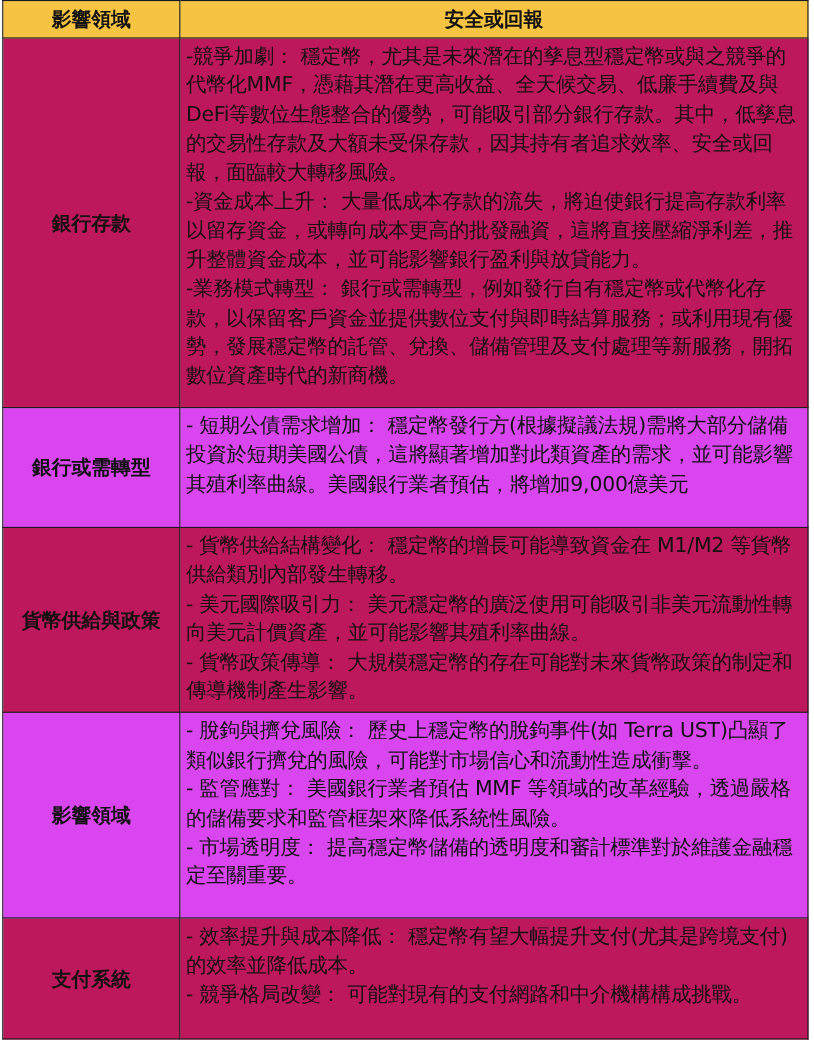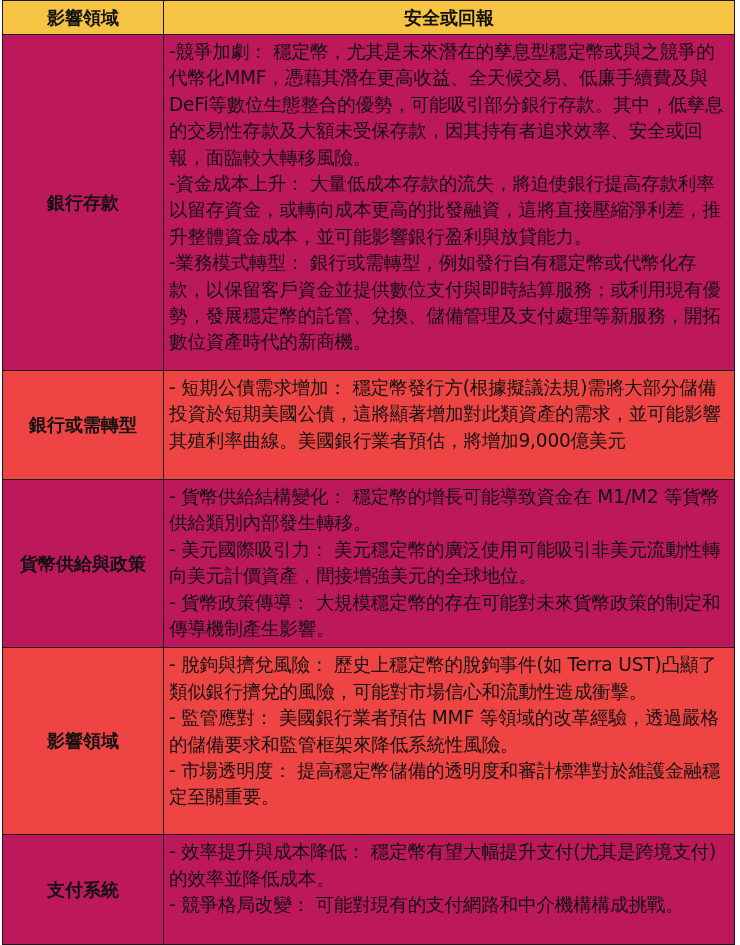--- a/index.html
+++ b/index.html
@@ -25,21 +25,21 @@
     font-size: 18px; font-weight: bold;
     padding: 16px 2px;
   }
   td.impact-cell {
     vertical-align: top;
     font-size: 18.6px; line-height: 26.4px;
     padding: 4px 4px 5px 5px;
     letter-spacing: -0.2px;
   }
   td.impact-cell p { margin: 0; }
-  tr.cream td { background: #ef4444; }
+  tr.cream td { background: #d946ef; }
   tr.white td { background: #be185d; }
 </style>
 </head>
 <body>
 
 <table class="impact">
   <colgroup>
       <col class="c1">
       <col class="c2">
     </colgroup>
@@ -61,21 +61,21 @@
     <tr class="cream" style="height:109px">
       <td class="area">銀行或需轉型</td>
       <td class="impact-cell">
         <p>- 短期公債需求增加： 穩定幣發行方(根據擬議法規)需將大部分儲備投資於短期美國公債，這將顯著增加對此類資產的需求，並可能影響其殖利率曲線。美國銀行業者預估，將增加9,000億美元</p>
       </td>
     </tr>
     <tr class="white" style="height:161px">
       <td class="area">貨幣供給與政策</td>
       <td class="impact-cell">
         <p>- 貨幣供給結構變化： 穩定幣的增長可能導致資金在 M1/M2 等貨幣供給類別內部發生轉移。</p>
-        <p>- 美元國際吸引力： 美元穩定幣的廣泛使用可能吸引非美元流動性轉向美元計價資產，間接增強美元的全球地位。</p>
+        <p>- 美元國際吸引力： 美元穩定幣的廣泛使用可能吸引非美元流動性轉向美元計價資產，並可能影響其殖利率曲線。</p>
         <p>- 貨幣政策傳導： 大規模穩定幣的存在可能對未來貨幣政策的制定和傳導機制產生影響。</p>
       </td>
     </tr>
     <tr class="cream" style="height:187px">
       <td class="area">影響領域</td>
       <td class="impact-cell">
         <p>- 脫鉤與擠兌風險： 歷史上穩定幣的脫鉤事件(如 Terra UST)凸顯了類似銀行擠兌的風險，可能對市場信心和流動性造成衝擊。</p>
         <p>- 監管應對： 美國銀行業者預估 MMF 等領域的改革經驗，透過嚴格的儲備要求和監管框架來降低系統性風險。</p>
         <p>- 市場透明度： 提高穩定幣儲備的透明度和審計標準對於維護金融穩定至關重要。</p>
       </td>

